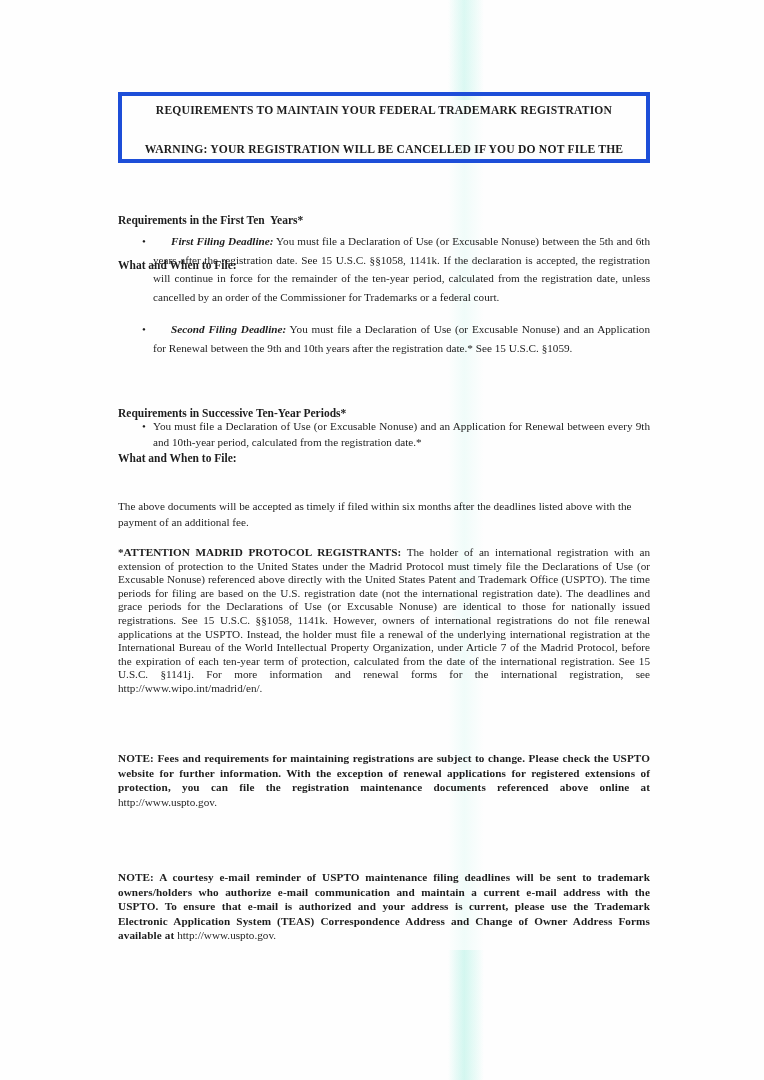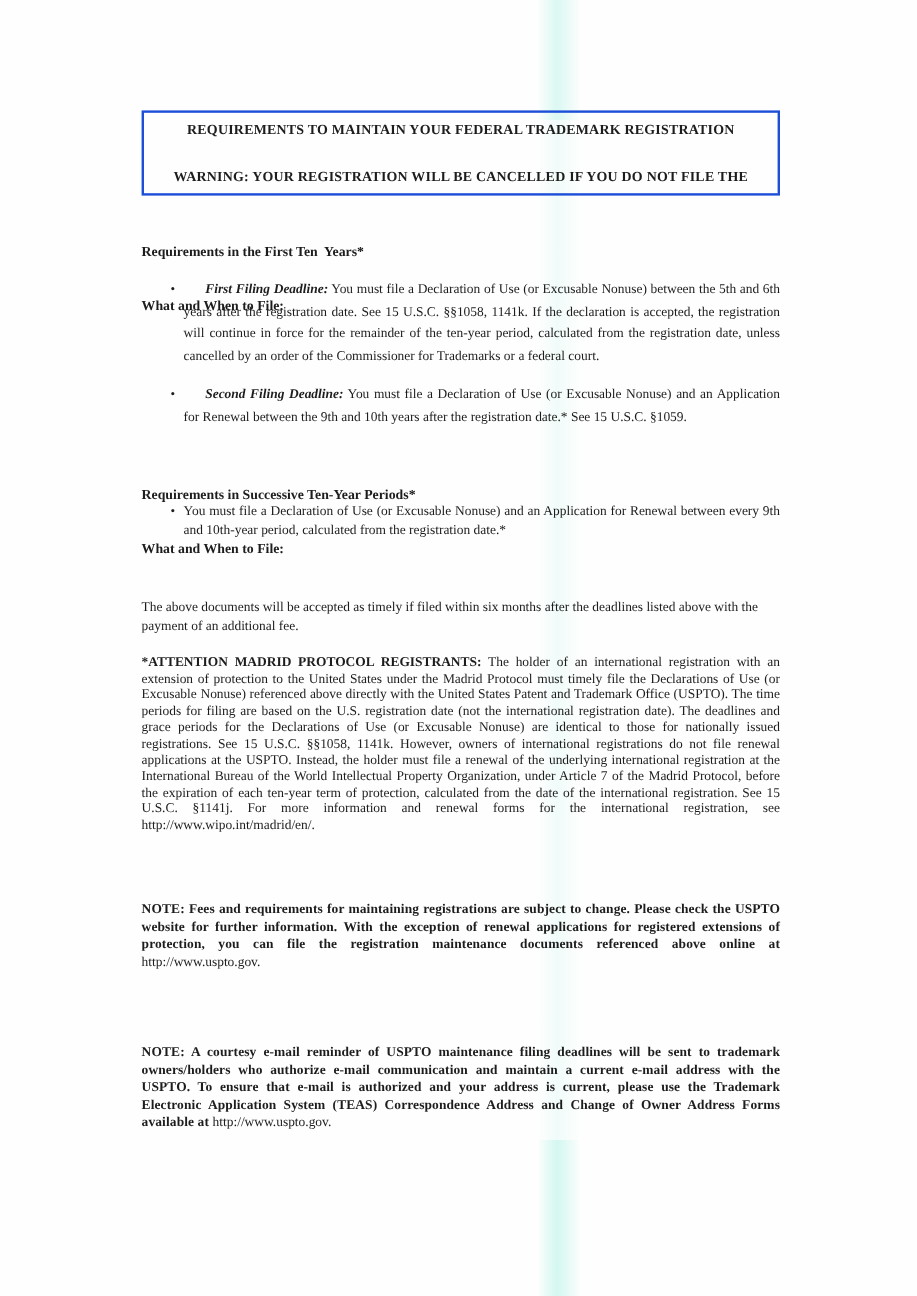--- a/index.html
+++ b/index.html
@@ -22,21 +22,21 @@
   }
   .scan-band.full   { top: 0;     height: 1080px; opacity: 0.30; }
   .scan-band.top    { top: 0;     height: 100px;  opacity: 0.55; }
   .scan-band.bottom { top: 950px; height: 130px;  opacity: 0.75; }
 
   .abs { position: absolute; left: 118px; width: 532px; box-sizing: border-box; }
 
   .banner {
     top: 92px;
     height: 71px;
-    border: 2px solid #1d4ed8;
+    border: 4px solid #1d4ed8;
     padding: 8px 14px 6px 14px;
     text-align: center;
   }
   .banner .title {
     font-weight: bold;
     font-size: 11.6px;
     line-height: 13px;
     letter-spacing: 0.2px;
   }
   .banner .warning {
@@ -94,21 +94,21 @@
   <div class="scan-band top"></div>
   <div class="scan-band bottom"></div>
 
   <div class="abs banner">
     <div class="title">REQUIREMENTS TO MAINTAIN YOUR FEDERAL TRADEMARK REGISTRATION</div>
     <div class="warning">
       <span>WARNING: YOUR REGISTRATION WILL BE CANCELLED IF YOU DO NOT FILE THE</span>
     </div>
   </div>
 
-  <div class="abs heading" style="top:173px">
+  <div class="abs heading" style="top:183px">
     <div>Requirements in the First Ten  Years*</div>
     <div>What and When to File:</div>
   </div>
 
   <div class="abs bullet lh-wide" style="top:232px">
     <span class="marker">•</span>
     <span class="lead-bi">First Filing Deadline:</span>
     <span>You must file a Declaration of Use (or Excusable Nonuse) between the 5th and 6th years after the registration date.  See 15 U.S.C. §§1058, 1141k.  If the declaration is accepted, the registration will continue in force for the remainder of the ten-year period, calculated from the registration date, unless cancelled by an order of the Commissioner for Trademarks or a federal court.</span>
   </div>
 

